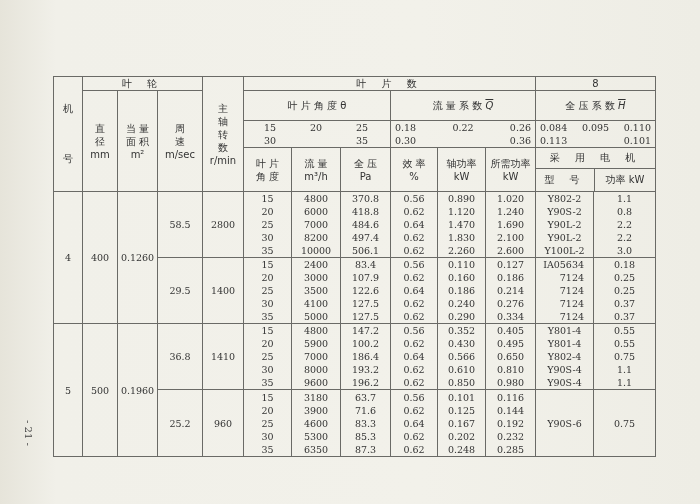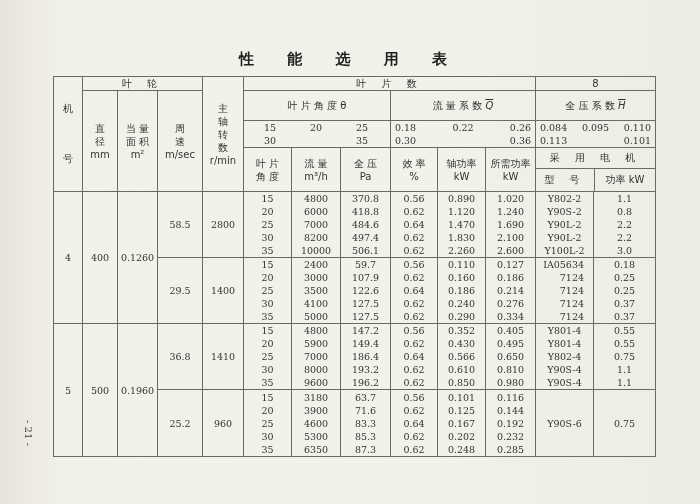--- a/index.html
+++ b/index.html
@@ -18,21 +18,20 @@
   .stack span{display:block;}
   .ov{text-decoration:overline;font-style:italic;}
   .r{text-align:right;padding-right:4px;}
   .grp span{display:block;height:13px;}
   .tri{display:flex;justify-content:space-between;padding:0 4px;}
 </style>
 </head>
 <body>
 
 <div class="page">
-  <div class="title">性 能 选 用 表</div>
   <div class="pagenum">- 21 -</div>
 
   <table>
     <colgroup>
       <col style="width:29px">
         <col style="width:35px">
         <col style="width:40px">
         <col style="width:45px">
         <col style="width:41px">
       <col style="width:48px">
@@ -254,21 +253,21 @@
             <span>35</span>
           </td>
       <td class="grp">
             <span>2400</span>
             <span>3000</span>
             <span>3500</span>
             <span>4100</span>
             <span>5000</span>
           </td>
       <td class="grp">
-            <span>59.7</span>
+            <span>83.4</span>
             <span>107.9</span>
             <span>122.6</span>
             <span>127.5</span>
             <span>127.5</span>
           </td>
       <td class="grp">
             <span>0.56</span>
             <span>0.62</span>
             <span>0.64</span>
             <span>0.62</span>
@@ -319,21 +318,21 @@
           </td>
       <td class="grp">
             <span>4800</span>
             <span>5900</span>
             <span>7000</span>
             <span>8000</span>
             <span>9600</span>
           </td>
       <td class="grp">
             <span>147.2</span>
-            <span>149.4</span>
+            <span>100.2</span>
             <span>186.4</span>
             <span>193.2</span>
             <span>196.2</span>
           </td>
       <td class="grp">
             <span>0.56</span>
             <span>0.62</span>
             <span>0.64</span>
             <span>0.62</span>
             <span>0.62</span>

